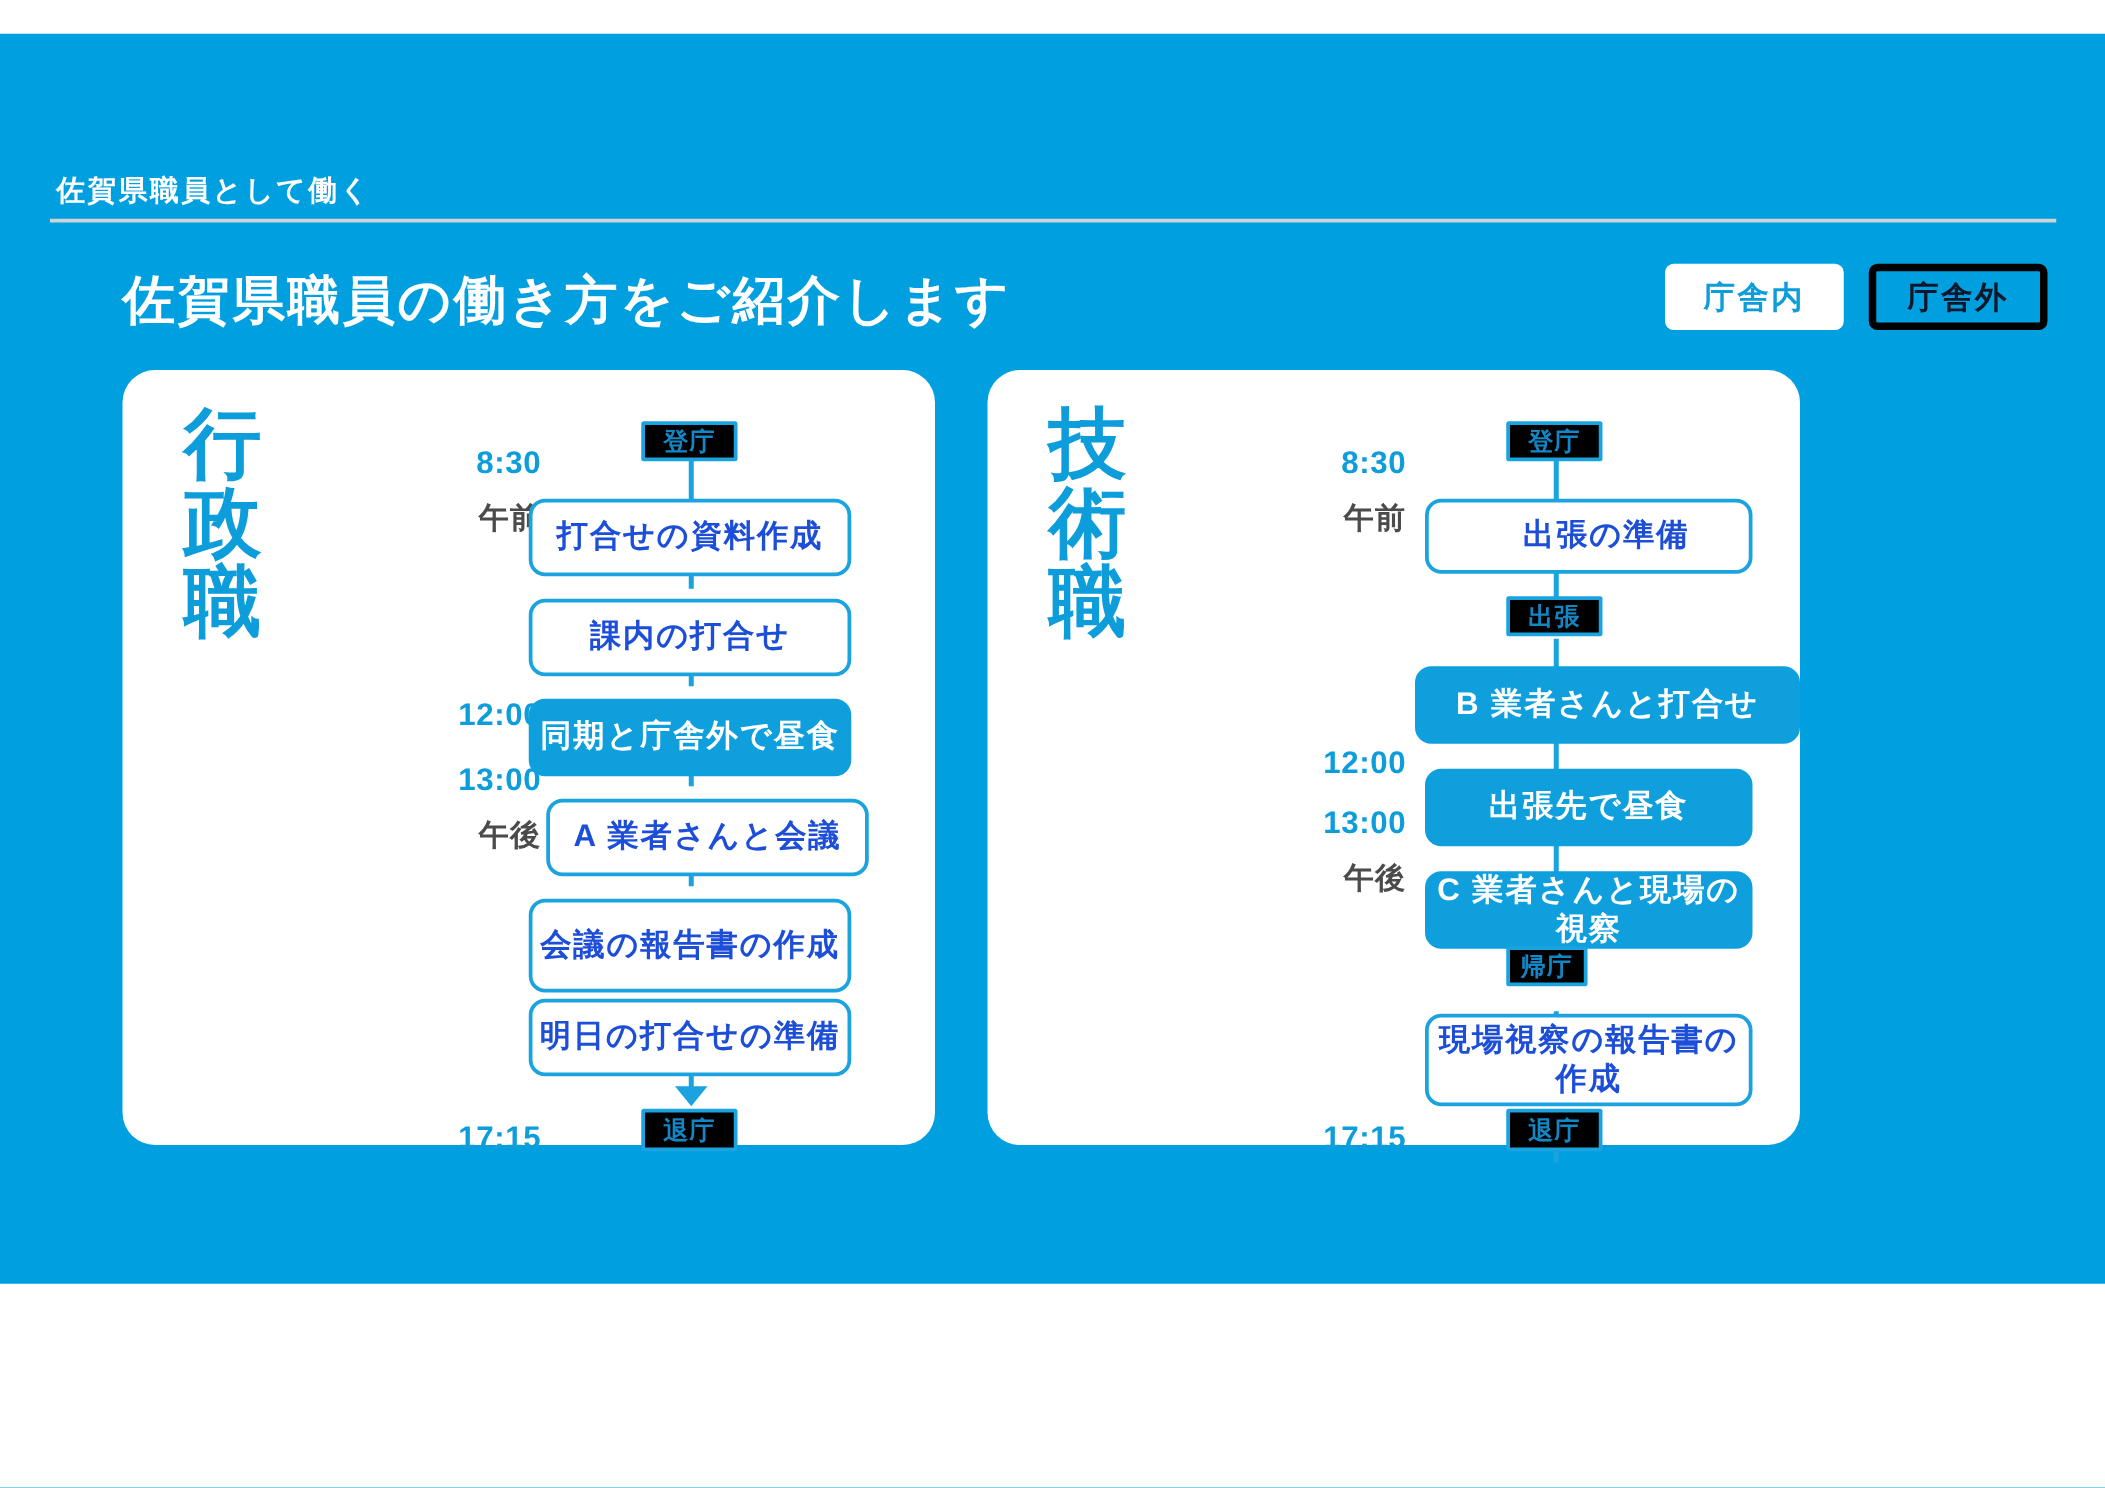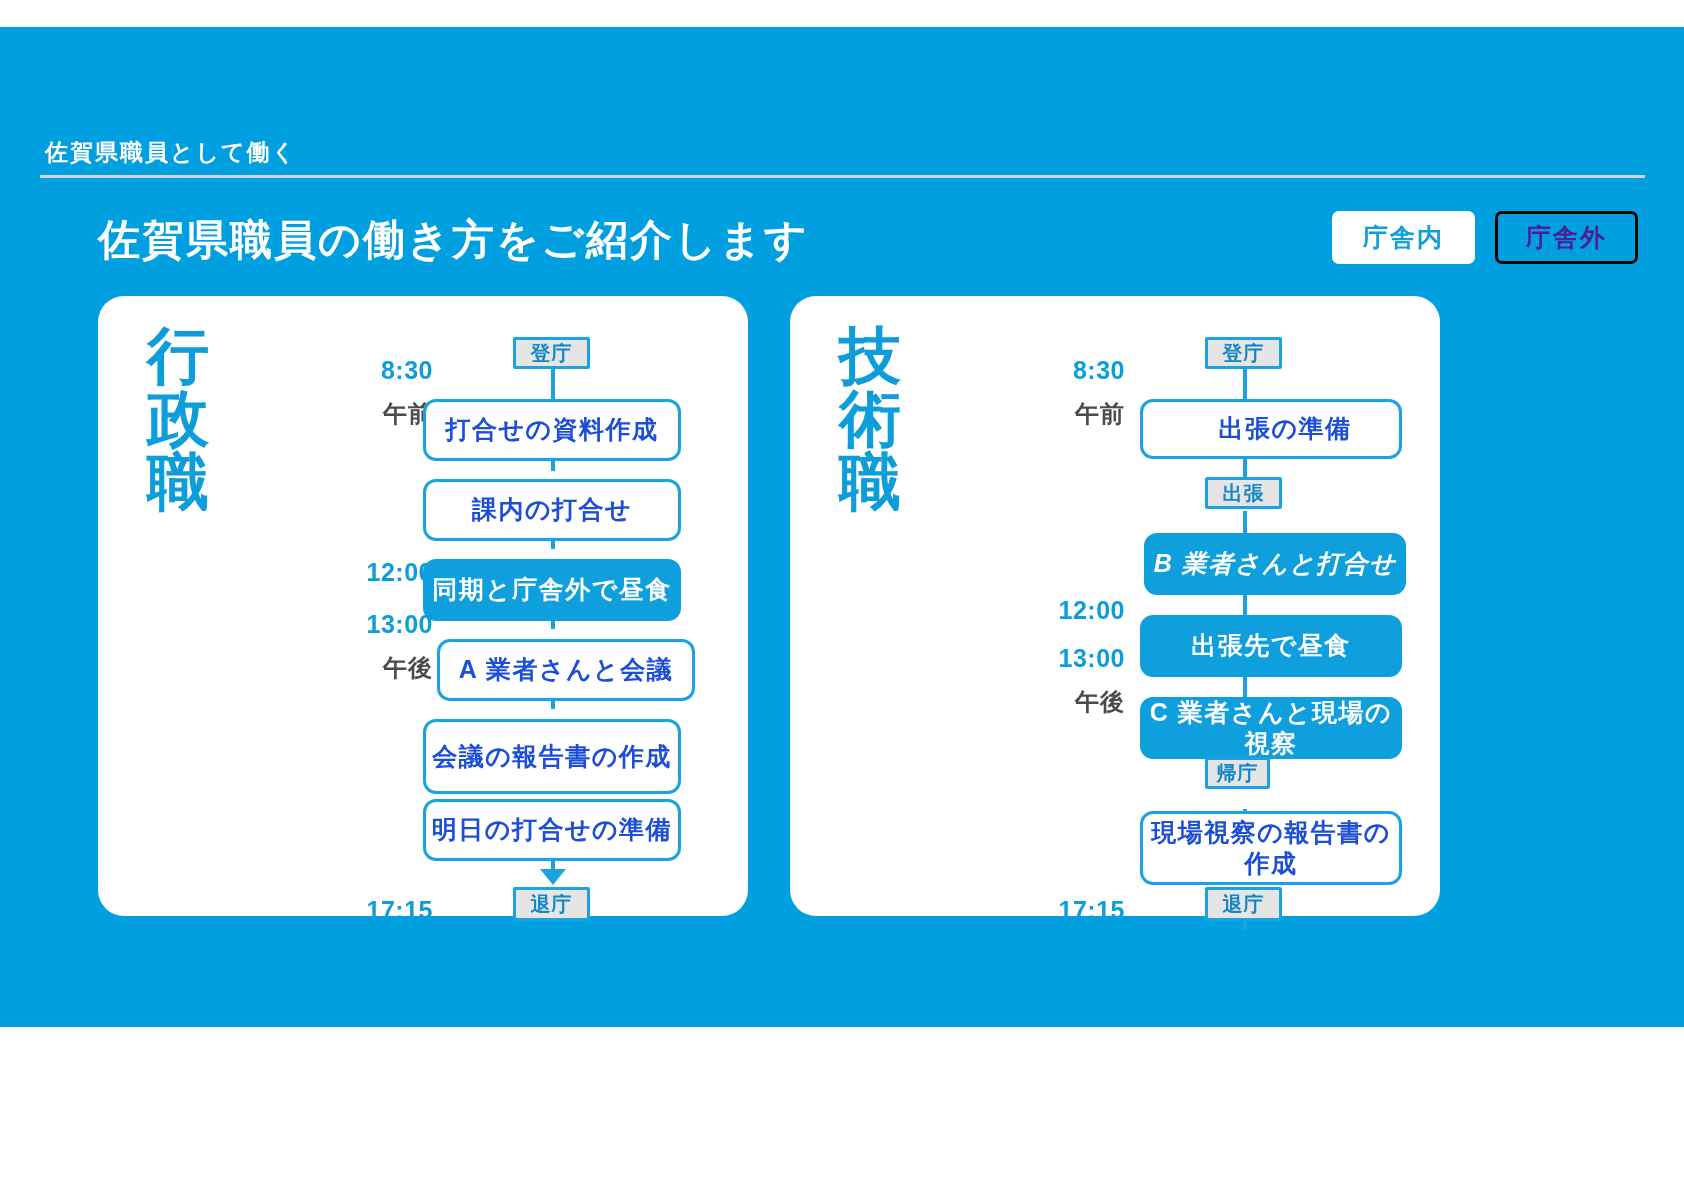--- a/index.html
+++ b/index.html
@@ -35,21 +35,21 @@
     display:flex;gap:20px;
   }
   .legend-chip{
     width:143px;height:53px;
     display:flex;align-items:center;justify-content:center;
     border-radius:7px;
     font-size:25px;font-weight:700;letter-spacing:2px;
     box-sizing:border-box;
   }
   .legend-chip.inside{background:#ffffff;color:#0d9ddb;border:2px solid #ffffff;}
-  .legend-chip.outside{background:#00a0e0;color:#4c1d95;border:3px solid #000000;}
+  .legend-chip.outside{background:#00a0e0;color:#0f172a;border:6px solid #000000;}
   
   .card{
     position:absolute;top:269px;
     width:650px;height:620px;
     background:#ffffff;border-radius:26px;
   }
   .card.left{left:98px;}
   .card.right{left:790px;}
   .vlabel{
     position:absolute;left:45px;top:28px;
@@ -70,21 +70,21 @@
     font-size:24px;font-weight:700;color:#4b4b4b;letter-spacing:1px;
   }
   
   .flow{position:absolute;left:0;top:0;width:100%;height:100%;}
   .node{
     position:absolute;box-sizing:border-box;
     display:flex;align-items:center;justify-content:center;
     text-align:center;
   }
   .tag{
-    border:3px solid #1aa3de;border-radius:2px;background:#e5e5e5;
+    border:3px solid #1aa3de;border-radius:2px;background:#000000;
     color:#1387c6;font-size:20px;font-weight:700;letter-spacing:1px;
   }
   .task{
     border:3px solid #1aa3de;border-radius:13px;background:#ffffff;
     color:#1d4ed8;font-size:25px;font-weight:700;letter-spacing:1.5px;
     line-height:1.25;
   }
   .task.filled{
     background:#0f9fdd;border-color:#0f9fdd;color:#ffffff;
   }
@@ -176,21 +176,21 @@
       <div class="conn" style="left: 453px; top: 297px; height: 24px; z-index: 0;"></div>
       <div class="conn" style="left: 453px; top: 379px; height: 24px; z-index: 0;"></div>
       <div class="conn" style="left: 453px; top: 461px; height: 22px; z-index: 0;"></div>
       <div class="conn" style="left: 453px; top: 513px; height: 22px; z-index: 0;"></div>
       <div class="conn" style="left: 453px; top: 612px; height: 22px; z-index: 0;"></div>
       <div class="arrow" style="left: 442px; top: 572px; z-index: 0;"></div>
 
       <div class="node tag" style="left: 415px; top: 41px; width: 77px; height: 32px; z-index: 2;">登庁</div>
       <div class="node task" style="left: 350px; top: 103px; width: 262px; height: 60px; z-index: 2; padding-left: 28px;">出張の準備</div>
       <div class="node tag" style="left: 415px; top: 181px; width: 77px; height: 32px; z-index: 2;">出張</div>
-      <div class="node task filled" style="left: 354px; top: 237px; width: 262px; height: 62px; z-index: 2; font-style: italic;">B 業者さんと打合せ</div>
+      <div class="node task filled" style="left: 342px; top: 237px; width: 308px; height: 62px; z-index: 2;">B 業者さんと打合せ</div>
       <div class="node task filled" style="left: 350px; top: 319px; width: 262px; height: 62px; z-index: 2;">出張先で昼食</div>
       <div class="node task filled" style="left: 350px; top: 401px; width: 262px; height: 62px; white-space: pre-line; z-index: 2;">C 業者さんと現場の
 視察</div>
       <div class="node tag" style="left: 415px; top: 461px; width: 65px; height: 32px; z-index: 2;">帰庁</div>
       <div class="node task" style="left: 350px; top: 515px; width: 262px; height: 74px; white-space: pre-line; z-index: 2;">現場視察の報告書の
 作成</div>
       <div class="node tag" style="left: 415px; top: 591px; width: 77px; height: 34px; z-index: 2;">退庁</div>
     </div>
   </div>
 

